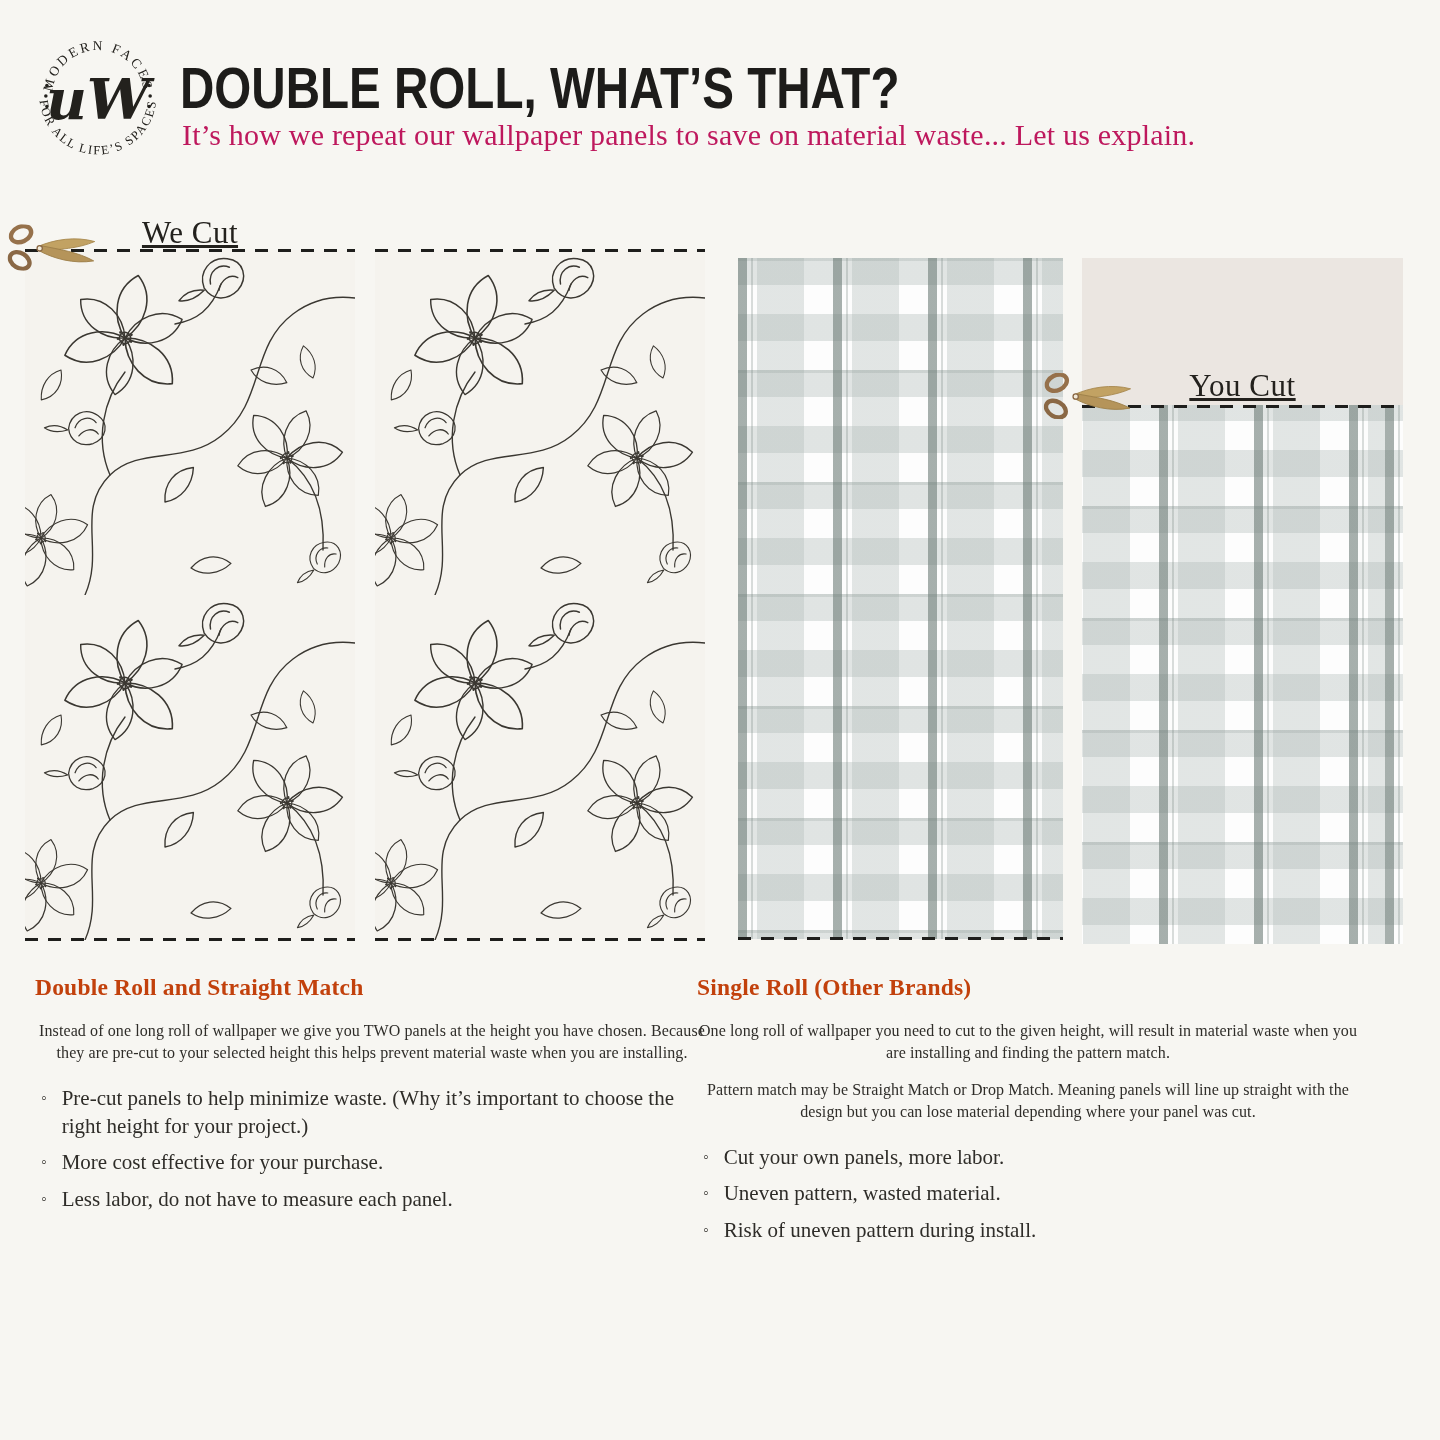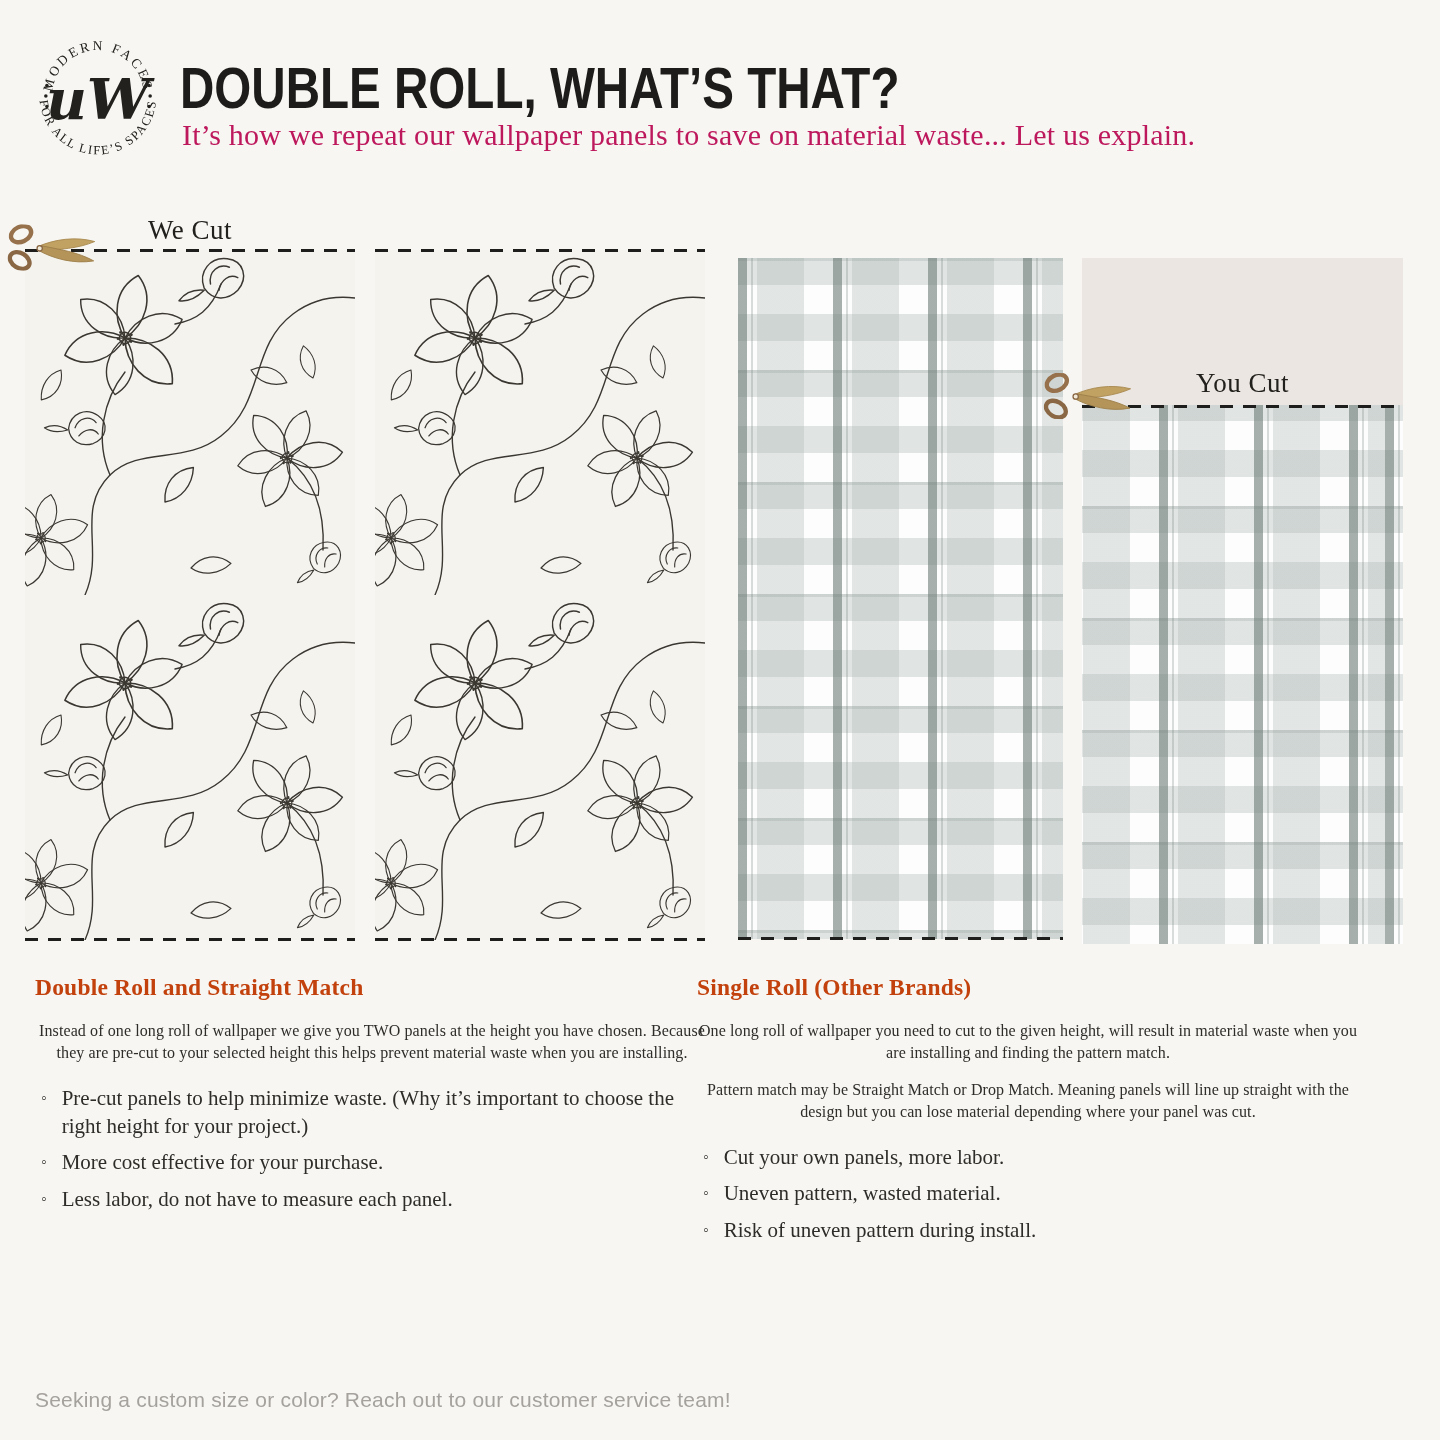--- a/index.html
+++ b/index.html
@@ -32,21 +32,21 @@
     background-color:#fdfdfd;
     background-image:
       repeating-linear-gradient(90deg, rgba(109,124,119,0.60) 0 9px, rgba(109,124,119,0) 9px 13px, rgba(109,124,119,0.26) 13px 15px, rgba(0,0,0,0) 15px 95px),
       repeating-linear-gradient(180deg, rgba(128,142,137,0.20) 0 3px, rgba(0,0,0,0) 3px 112px),
       repeating-linear-gradient(90deg, rgba(0,0,0,0) 0 19px, rgba(173,184,181,0.34) 19px 66px, rgba(0,0,0,0) 66px 95px),
       repeating-linear-gradient(180deg, rgba(173,184,181,0.36) 0 27px, rgba(0,0,0,0) 27px 56px);
   }
   .gingham.offset{background-position:-18px 24px;}
   .waste-block{position:absolute;left:0;right:0;top:0;height:147px;background:#ebe6e1;z-index:2;}
   .cut-label{
-    position:absolute;font-size:27px;color:#23211d;letter-spacing:.5px;z-index:5;text-align:center;
+    position:absolute;font-size:31px;color:#23211d;letter-spacing:.5px;z-index:5;text-align:center;text-decoration:underline;
   }
   .we-cut{left:25px;top:215px;width:330px;}
   .you-cut{left:0;top:110px;width:100%;}
   .scissors{position:absolute;z-index:6;}
   .scissors-1{left:8px;top:226px;width:88px;height:46px;transform:rotate(3deg);}
   .scissors-2{left:-38px;top:116px;width:88px;height:46px;transform:rotate(2deg);}
   
   .col{position:absolute;top:974px;}
   .col-left{left:35px;width:674px;}
   .col-right{left:697px;width:662px;}
@@ -212,15 +212,14 @@
         <span class="bullet">◦</span>
         <span>Uneven pattern, wasted material.</span>
       </li>
       <li>
         <span class="bullet">◦</span>
         <span>Risk of uneven pattern during install.</span>
       </li>
     </ul>
   </div>
 
-  <div class="footer-note">Seeking a custom size or color? Reach out to our customer service team!</div>
 
 </div>
 
 </body></html>

